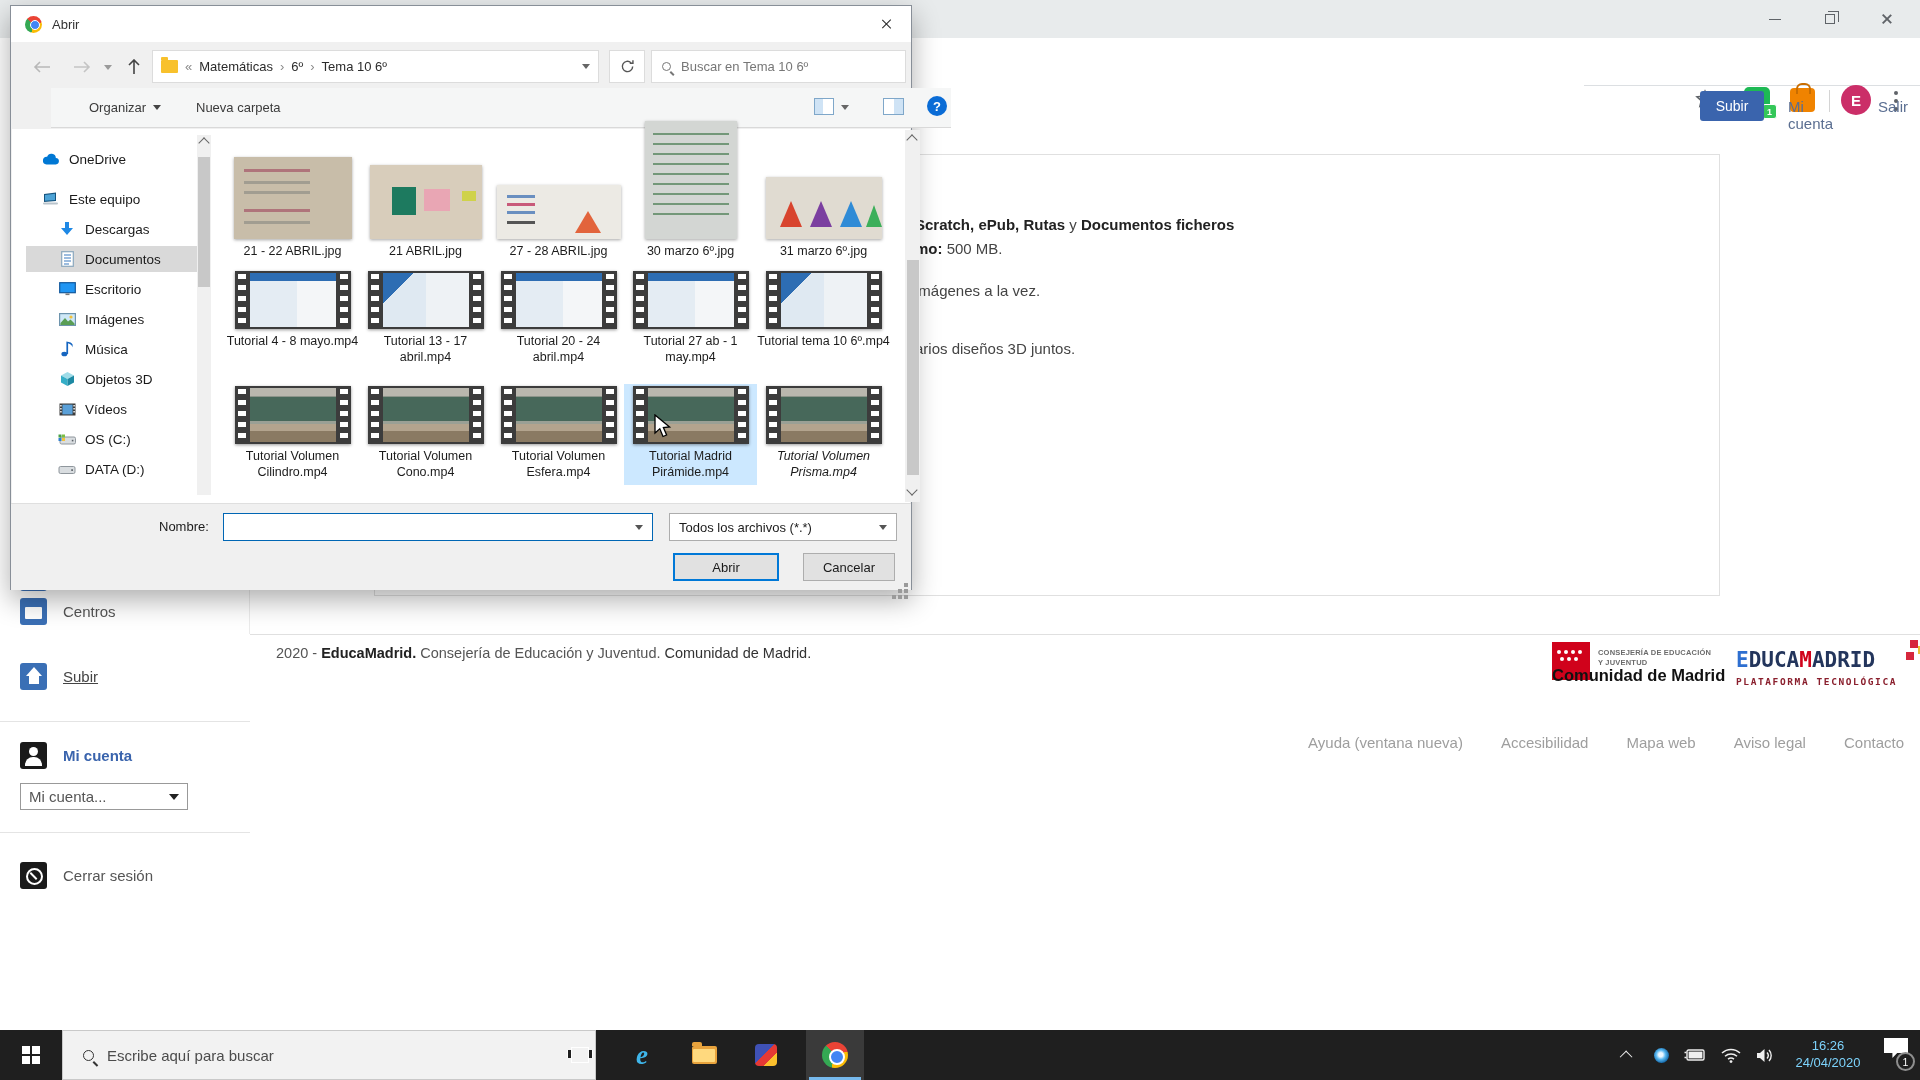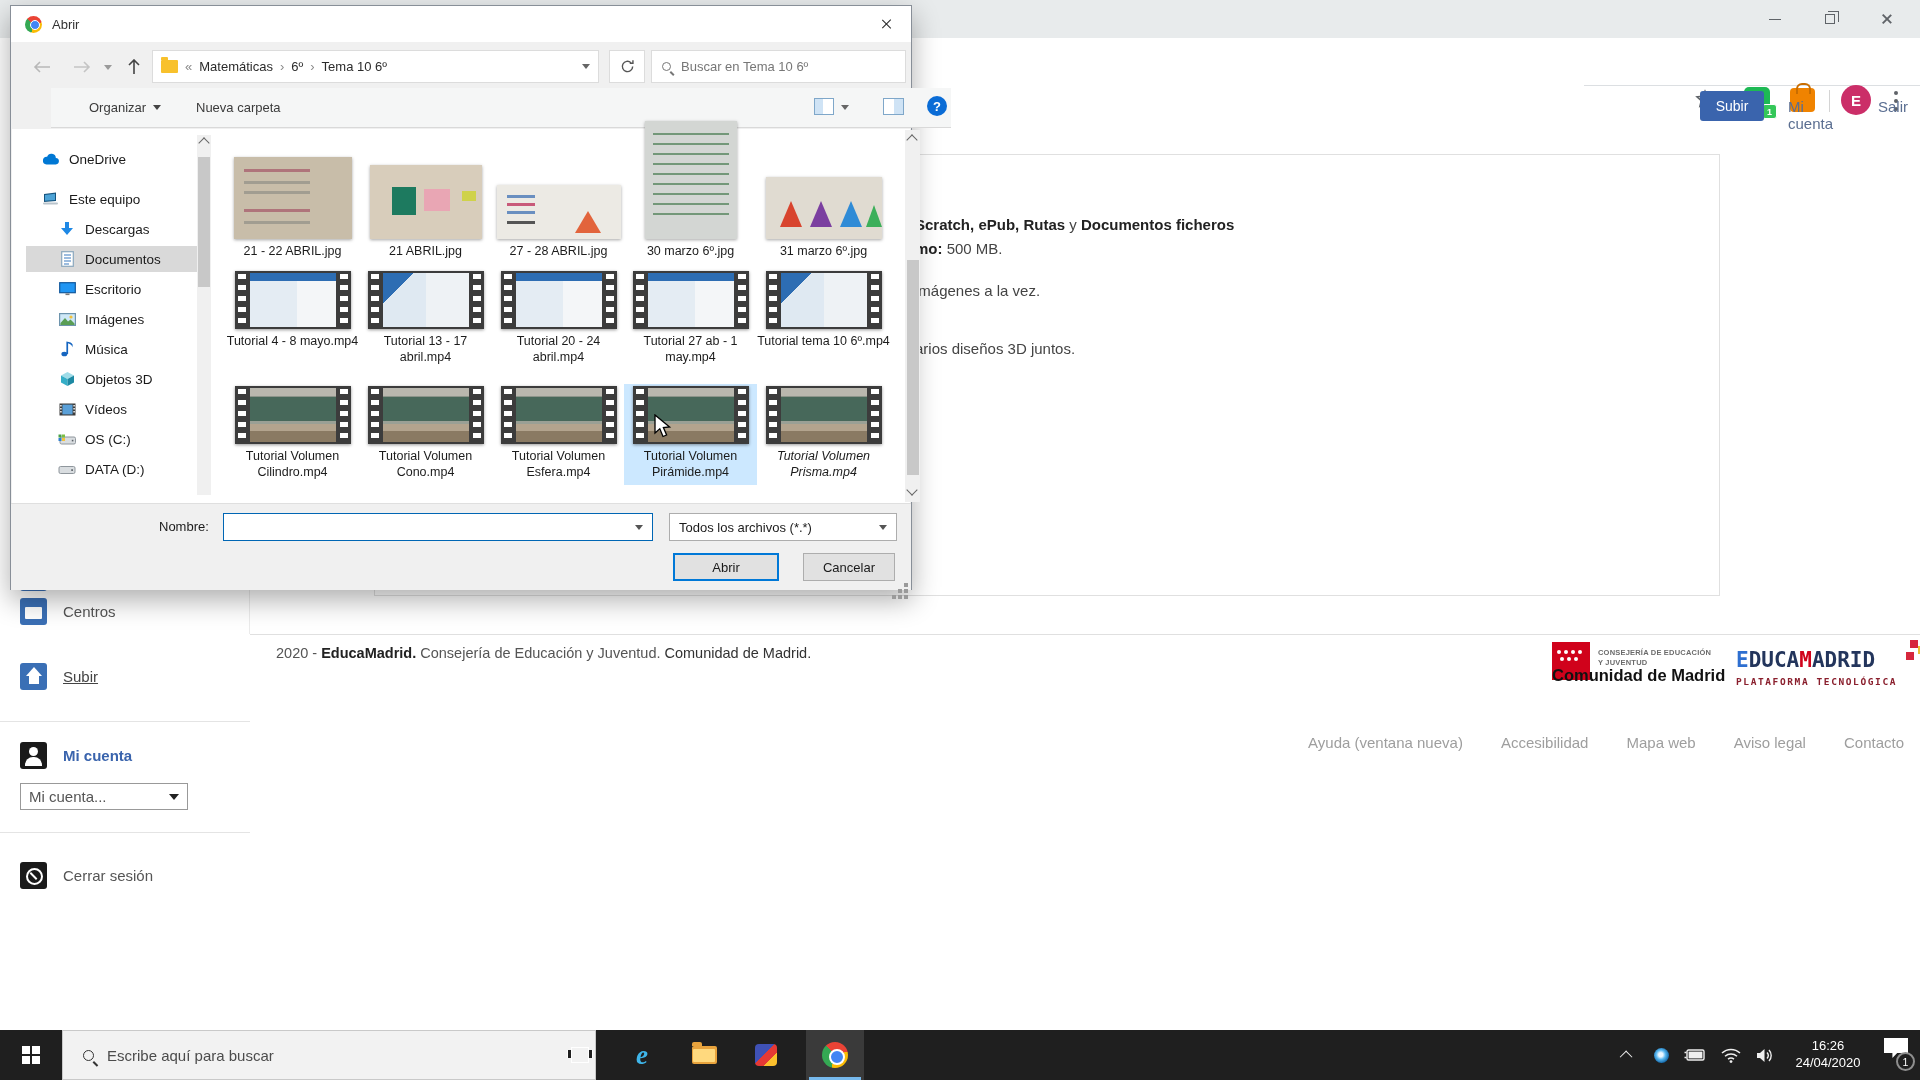--- a/index.html
+++ b/index.html
@@ -177,21 +177,21 @@
   .folder-tb::before { content:""; position:absolute; left:0; top:-4px; width:10px; height:4px; background:#e8a33d; border-radius:2px 2px 0 0; }
   .folder-tb::after { content:""; position:absolute; left:1.5px; top:3px; width:22px; height:13px; background:#ffd97e; border-radius:1px; }
   .media-tb { width:22px; height:22px; border-radius:4px; background:linear-gradient(135deg,#3f51b5 0 45%, #e53935 45% 70%, #fbc02d 70%); }
   .chrome-cell { position:absolute; left:806px; top:0; width:58px; height:50px; background:#3a3a3a; display:flex; align-items:center; justify-content:center; }
   .chrome-cell::after { content:""; position:absolute; left:3px; bottom:0; width:52px; height:3px; background:#76b9ed; }
   .chrome-tb { width:26px; height:26px; border-radius:50%; background:conic-gradient(from -45deg, #ea4335 0 120deg, #fbbc05 120deg 240deg, #34a853 240deg 360deg); position:relative; }
   .chrome-tb::after { content:""; position:absolute; left:7px; top:7px; width:12px; height:12px; background:#4285f4; border:2px solid #fff; border-radius:50%; }
   .tray-ico { position:absolute; top:0; height:50px; display:flex; align-items:center; justify-content:center; width:34px; }
   .tray-chev { width:9px; height:9px; border-left:1.6px solid #eee; border-top:1.6px solid #eee; transform:rotate(45deg) translateY(2px); }
   .cortana-dot { width:15px; height:15px; border-radius:50%; background:radial-gradient(circle at 45% 45%, #eaf6ff 0 18%, #58b7f0 40%, #0b5d9e 75%, #063a63 100%); }
-  .clock { position:absolute; left:1780px; top:0; width:96px; height:50px; display:flex; flex-direction:column; align-items:center; justify-content:center; color:#ffffff; font-size:13px; line-height:1.3; }
+  .clock { position:absolute; left:1780px; top:0; width:96px; height:50px; display:flex; flex-direction:column; align-items:center; justify-content:center; color:#7dd3fc; font-size:13px; line-height:1.3; }
   .notif { position:absolute; left:1884px; top:8px; width:24px; height:20px; background:#fff; clip-path:polygon(0 0,100% 0,100% 75%,55% 75%,35% 100%,35% 75%,0 75%); }
   .notif-badge { position:absolute; left:1896px; top:22px; width:19px; height:19px; border-radius:50%; border:2px solid #8e8e8e; background:#1f1f1f; color:#fff; font-size:10.5px; display:flex; align-items:center; justify-content:center; }
 </style>
 </head>
 <body>
 
 <div class="screen">
 
   <div class="titlebar">
     <div class="winbtn wb-min">
@@ -561,21 +561,21 @@
             </div>
           </div>
         <div class="lbl">Tutorial Volumen Esfera.mp4</div>
       </div>
       <div class="cell r23 sel" style="left:612px; top:255px; padding-bottom:4px;">
         <div class="thumbwrap">
             <div class="film">
               <div class="inner inner-class"></div>
             </div>
           </div>
-        <div class="lbl">Tutorial Volumen Pirámide.mp4</div>
+        <div class="lbl">Tutorial Madrid Pirámide.mp4</div>
       </div>
       <div class="cell r23" style="left:745px; top:255px;font-style:italic;">
         <div class="thumbwrap">
             <div class="film">
               <div class="inner inner-class"></div>
             </div>
           </div>
         <div class="lbl">Tutorial Volumen Prisma.mp4</div>
       </div>
     </div>

